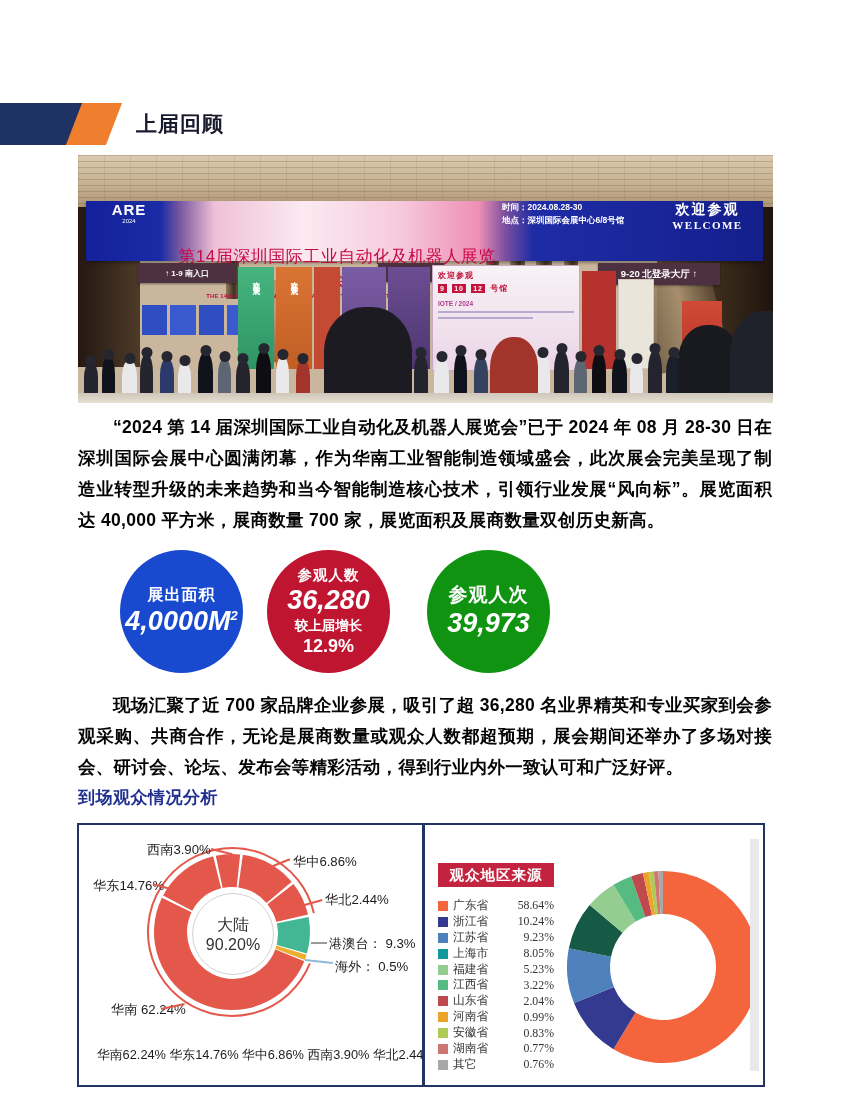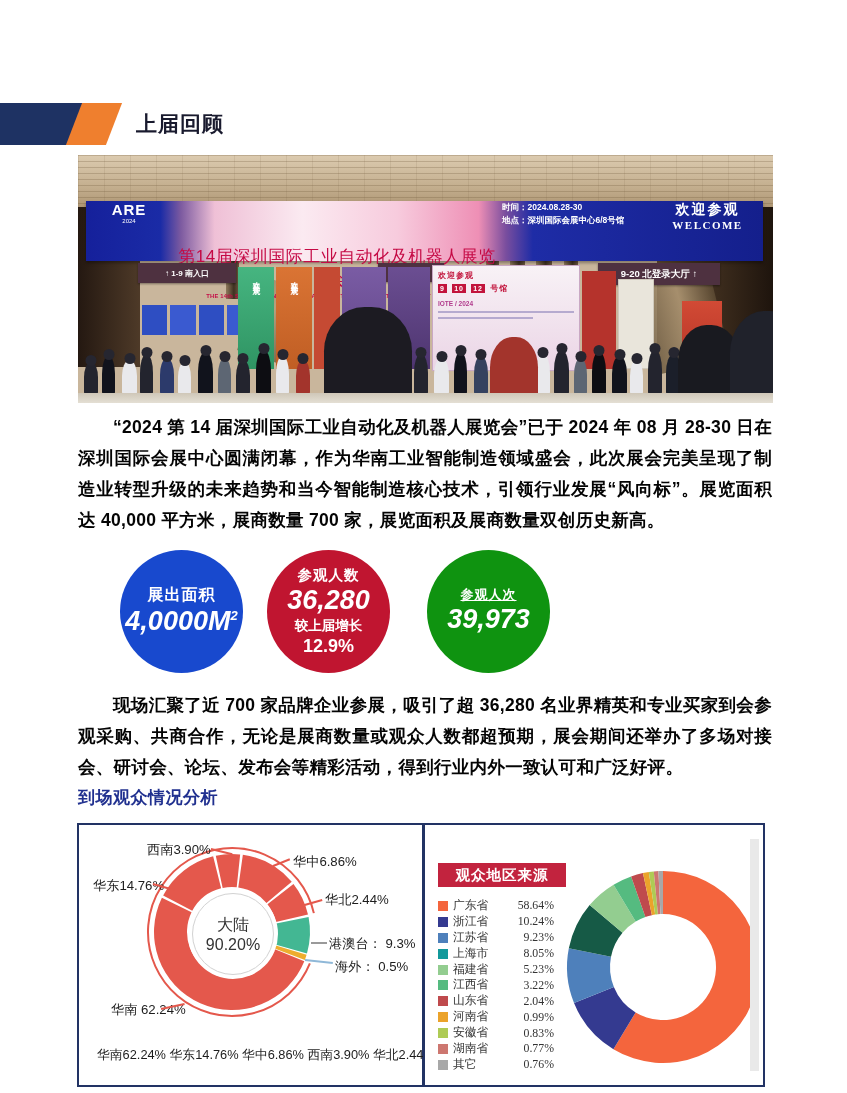--- a/index.html
+++ b/index.html
@@ -65,21 +65,21 @@
   .panel{background:#fff;border:2.5px solid #223364;box-sizing:border-box;position:relative;}
   .panel-left{width:347px;height:264px;}
   .panel-right{width:342px;height:264px;margin-left:-1px;}
   .donut-svg{position:absolute;}
   .donut-center{position:absolute;left:113px;top:68px;width:80px;height:80px;border-radius:50%;
      background:#fff;border:1.5px solid #D2D2D2;display:flex;flex-direction:column;align-items:center;justify-content:center;
      font-size:16px;color:#333;box-shadow:0 0 0 4px #fff;}
   .cl{position:absolute;font-size:13.2px;color:#1d1d1d;white-space:nowrap;}
   .conn{position:absolute;height:1.5px;transform-origin:left center;}
   .caption{position:absolute;left:18px;top:222px;width:312px;font-size:12.8px;color:#1d1d1d;white-space:nowrap;}
-  .legend-title{position:absolute;left:13px;top:38px;width:128px;height:24px;background:#C2233E;color:#fff;
+  .legend-title{position:absolute;left:13px;top:38px;width:116px;height:24px;background:#C2233E;color:#fff;
      font-size:14.5px;font-weight:bold;display:flex;align-items:center;justify-content:center;letter-spacing:1px;}
   .legend{position:absolute;left:13px;top:73px;width:116px;}
   .legend-row{display:flex;align-items:center;height:15.9px;font-size:11.8px;color:#333;}
   .legend-sq{width:10px;height:10px;margin-right:5px;flex:0 0 10px;}
   .legend-name{flex:1;}
   .legend-val{text-align:right;font-family:Liberation Serif, serif;}
   .edge-strip{position:absolute;right:4px;top:14px;width:9px;height:232px;background:#E9E9E9;}
 </style>
 </head>
 <body>
@@ -255,21 +255,21 @@
     <div class="stat-label">展出面积</div>
     <div class="stat-value"><span>4,0000M</span><sup>2</sup></div>
   </div>
   <div class="stat-circle" style="left: 267px; background: rgb(192, 21, 48);">
     <div class="stat-label" style="font-size:14.5px;">参观人数</div>
     <div class="stat-value">36,280</div>
     <div class="stat-sublabel">较上届增长</div>
     <div class="stat-subvalue">12.9%</div>
   </div>
   <div class="stat-circle" style="left: 427px; background: rgb(15, 147, 16);">
-    <div class="stat-label" style="font-size:13px;text-decoration:underline;">参观人次</div>
+    <div class="stat-label" style="font-size:19px;">参观人次</div>
     <div class="stat-value">39,973</div>
   </div>
 
   <div class="para" style="top:690px;">现场汇聚了近 700 家品牌企业参展，吸引了超 36,280 名业界精英和专业买家到会参观采购、共商合作，无论是展商数量或观众人数都超预期，展会期间还举办了多场对接会、研讨会、论坛、发布会等精彩活动，得到行业内外一致认可和广泛好评。</div>
 
   <div class="sec-title">到场观众情况分析</div>
 
   <div class="charts">
 
     <div class="panel panel-left">

